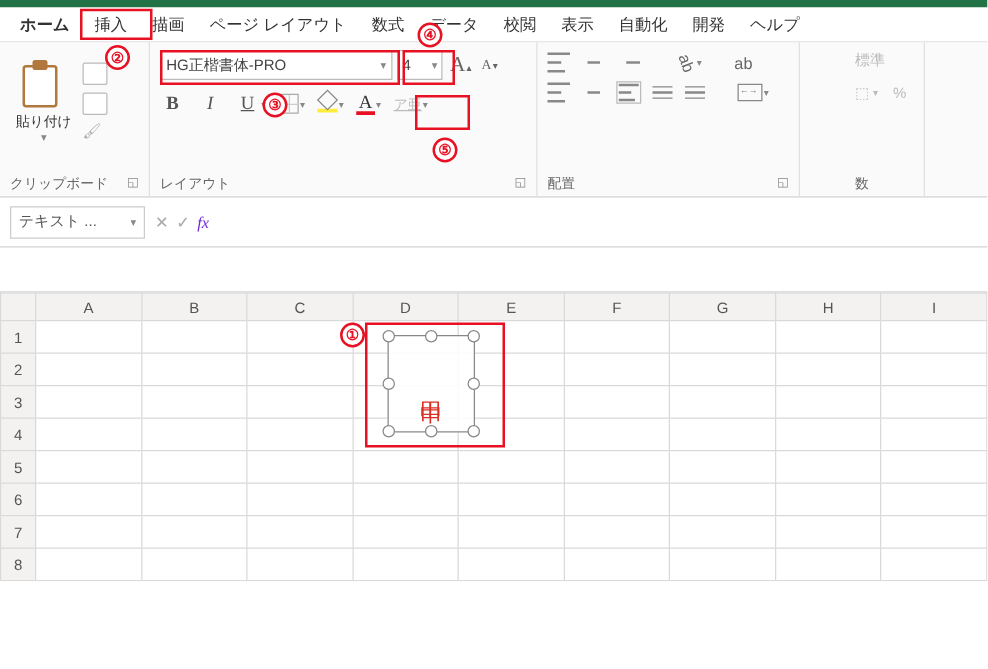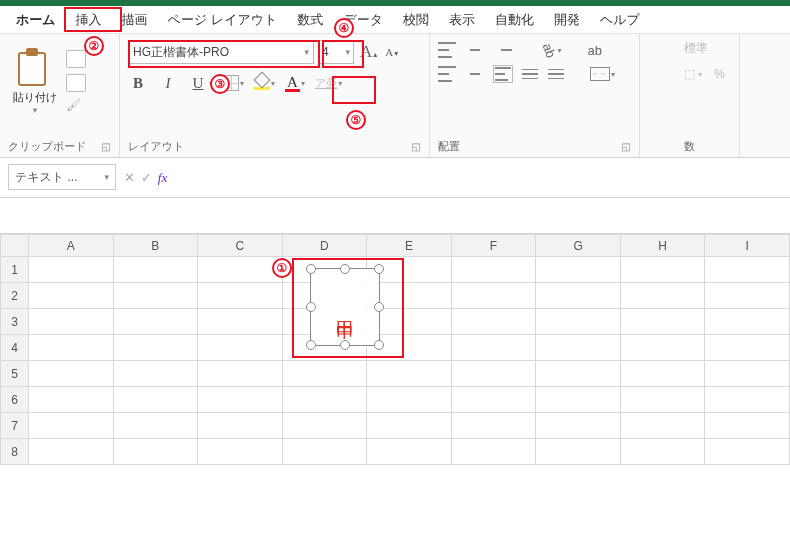--- a/index.html
+++ b/index.html
@@ -56,21 +56,21 @@
   .wrap-icon { font-size: 13px; color: #666; }
   .orient-icon { font-size: 13px; color: #666; transform: rotate(70deg); display:inline-block;}
   .merge-icon { width: 20px; height: 14px; border: 1px solid #888; position: relative; }
   .merge-icon:before { content:"←→"; position:absolute; font-size:7px; top:1px; left:1px; color:#888;}
   .indent-icon { width:16px; height:14px; display:flex; flex-direction:column; justify-content:space-around;}
   .indent-icon span { height:1.5px; background:#888; width:100%;}
   .num-group { width: 100px; padding-top:6px;}
   .num-body { display:flex; flex-direction:column; gap:10px; align-items:flex-start; color:#bbb; font-size:12px;margin-left:36px;}
   .num-item { display:flex; align-items:center; gap:3px;}
   .num-item .dd{font-size:8px;}
-  .formula-bar { display:flex; height:40px; border-bottom:1px solid #d4d4d4; padding:6px 8px; gap:8px; background:#fff;}
+  .formula-bar { display:flex; align-items:center; height:40px; border-bottom:1px solid #d4d4d4; padding:6px 8px; gap:8px; background:#fff;}
   .name-box { width:108px; height:26px; border:1px solid #ccc; display:flex; align-items:center; padding:0 6px; font-size:12px; color:#555;}
   .name-box .dd{margin-left:auto; font-size:9px; color:#888;}
   .fx-btns { display:flex; align-items:center; gap:6px; color:#aaa; font-size:13px;}
   .fx-label { font-style:italic; font-family:serif; color:#6d28d9;}
   .fx-input { flex:1; height:26px; }
   .spacer { height:36px; border-bottom:1px solid #d4d4d4;}
   .grid-area { position:relative; }
   table.sheet { border-collapse:collapse; width:100%; table-layout:fixed;}
   table.sheet th, table.sheet td { border:1px solid #d9d9d9; font-size:12px; font-weight:400; color:#555; text-align:center; }
   table.sheet th { background:#f3f2f1; height:22px; }

